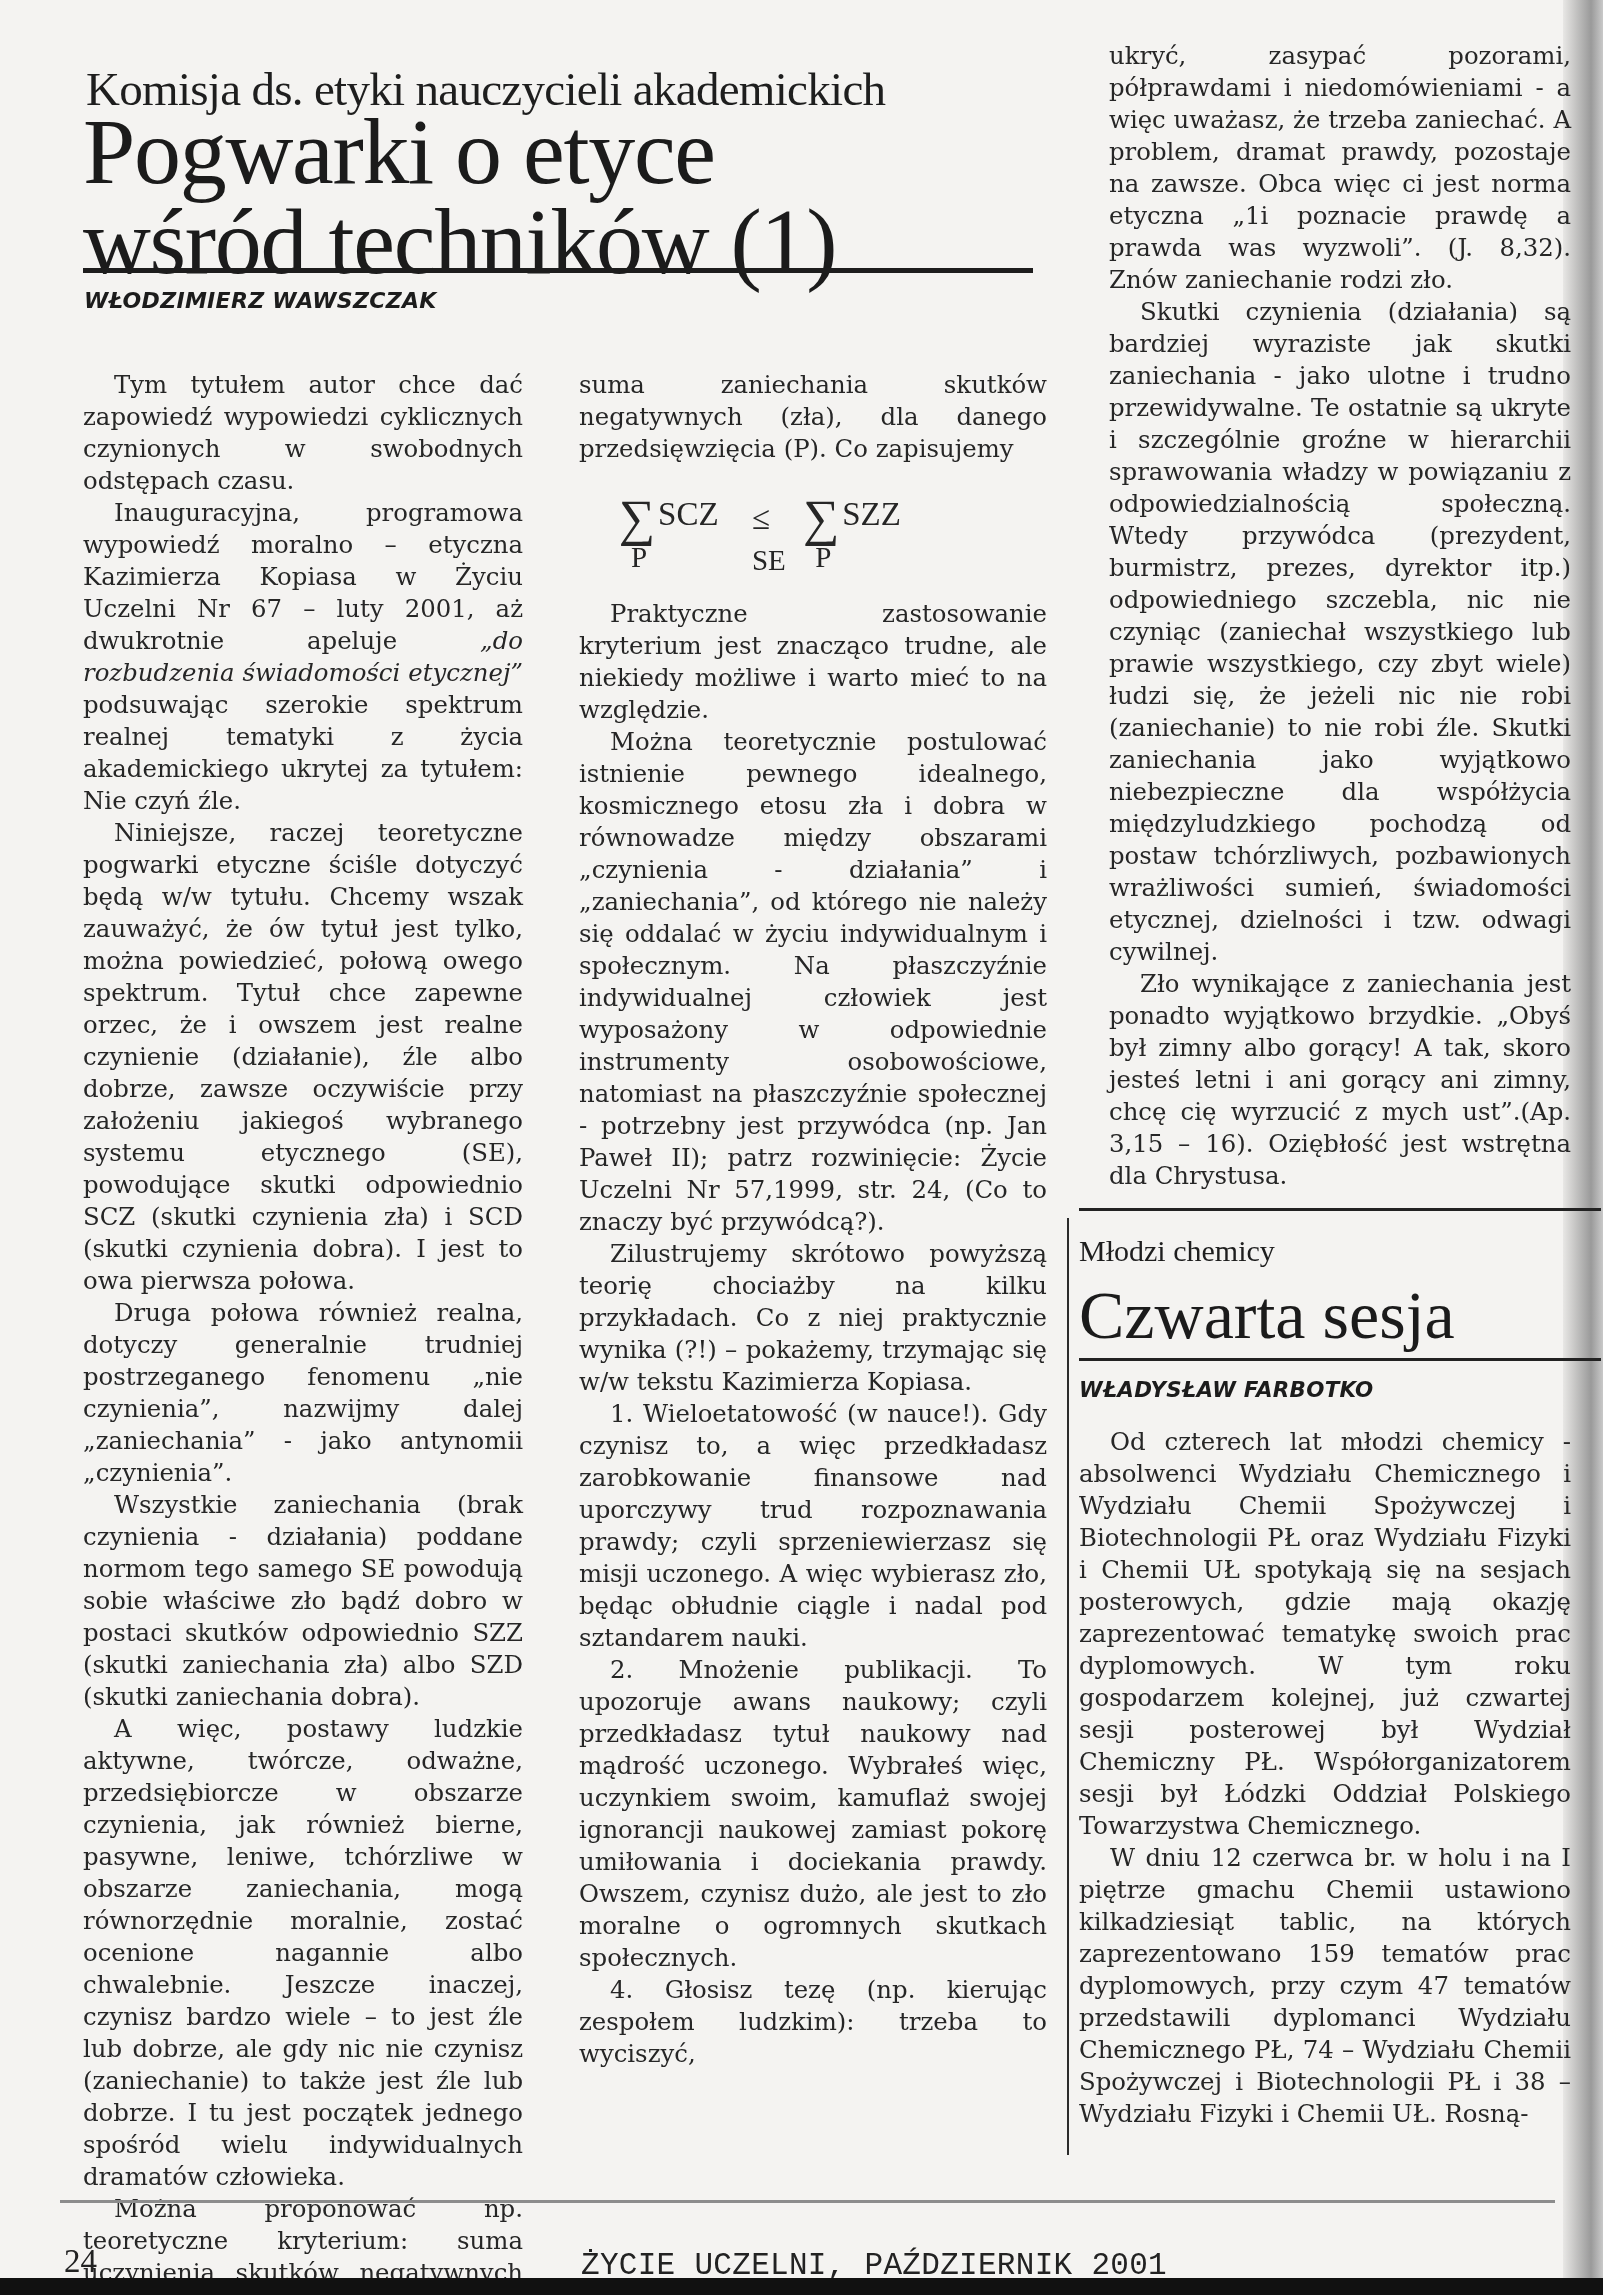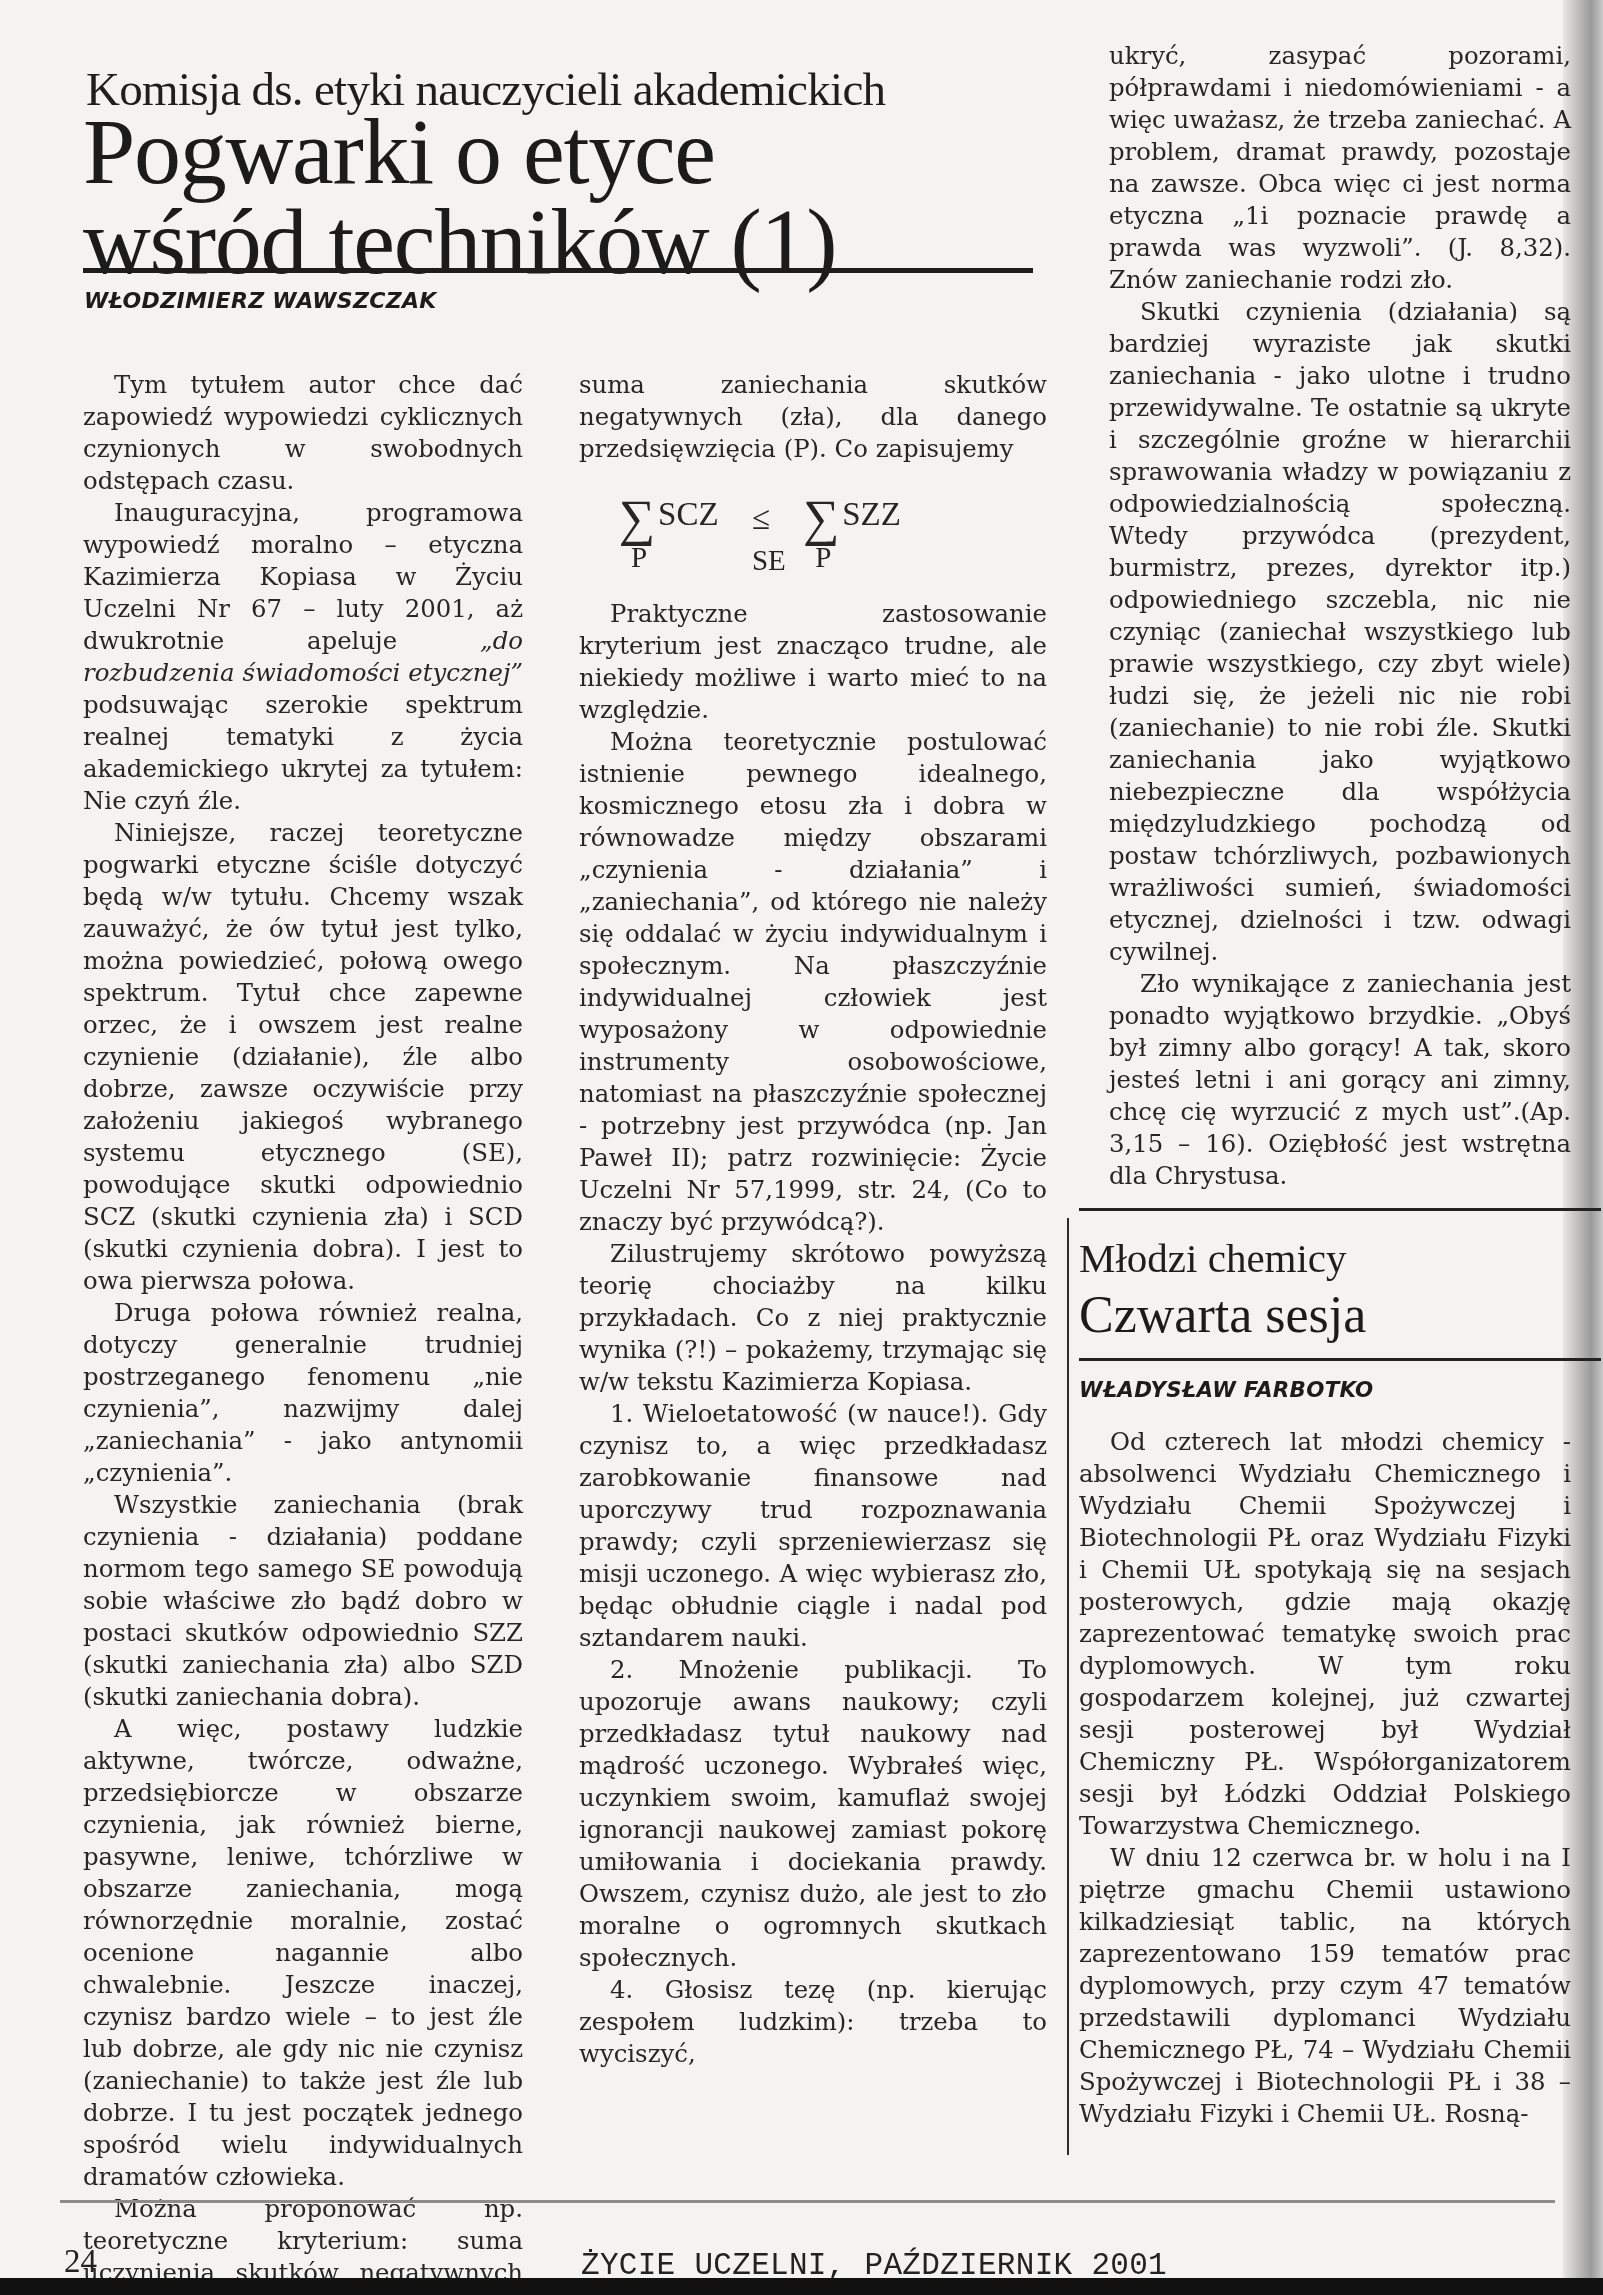--- a/index.html
+++ b/index.html
@@ -64,25 +64,25 @@
   .formula .rel .sub { margin-left: 16px; margin-top: 10.7px; }
 
   .vline {
     position: absolute; left: 1067px; top: 1218px; width: 2px; height: 937px; background: #2b2b2b;
   }
   .rule-med { position: absolute; height: 3.3px; background: #222; }
   #rule-a { left: 1079px; top: 1208px; width: 522px; }
   #rule-b { left: 1079px; top: 1358px; width: 522px; }
   .kicker2 {
     position: absolute; left: 1079px; top: 1234px;
-    font-family: "Liberation Serif", serif; font-size: 41px; color: #1e1e1e;
+    font-family: "Liberation Serif", serif; font-size: 30px; color: #1e1e1e;
   }
   .headline2 {
     position: absolute; left: 1079px; top: 1275px; margin: 0; font-weight: normal;
-    font-family: "Liberation Serif", serif; font-size: 52px; line-height: 80px;
+    font-family: "Liberation Serif", serif; font-size: 68px; line-height: 80px;
     color: #1b1b1b; white-space: nowrap;
   }
   .byline2 {
     position: absolute; left: 1079px; top: 1377px;
     font-family: "DejaVu Sans", sans-serif; font-style: italic; font-weight: bold;
     font-size: 21.4px; letter-spacing: 0.3px; color: #1c1c1c;
   }
   #col4 { left: 1079px; width: 492px; top: 1426px; }
 
   .rule-foot { position: absolute; left: 60px; top: 2200px; width: 1495px; height: 2.7px; background: #8c8c8c; }

